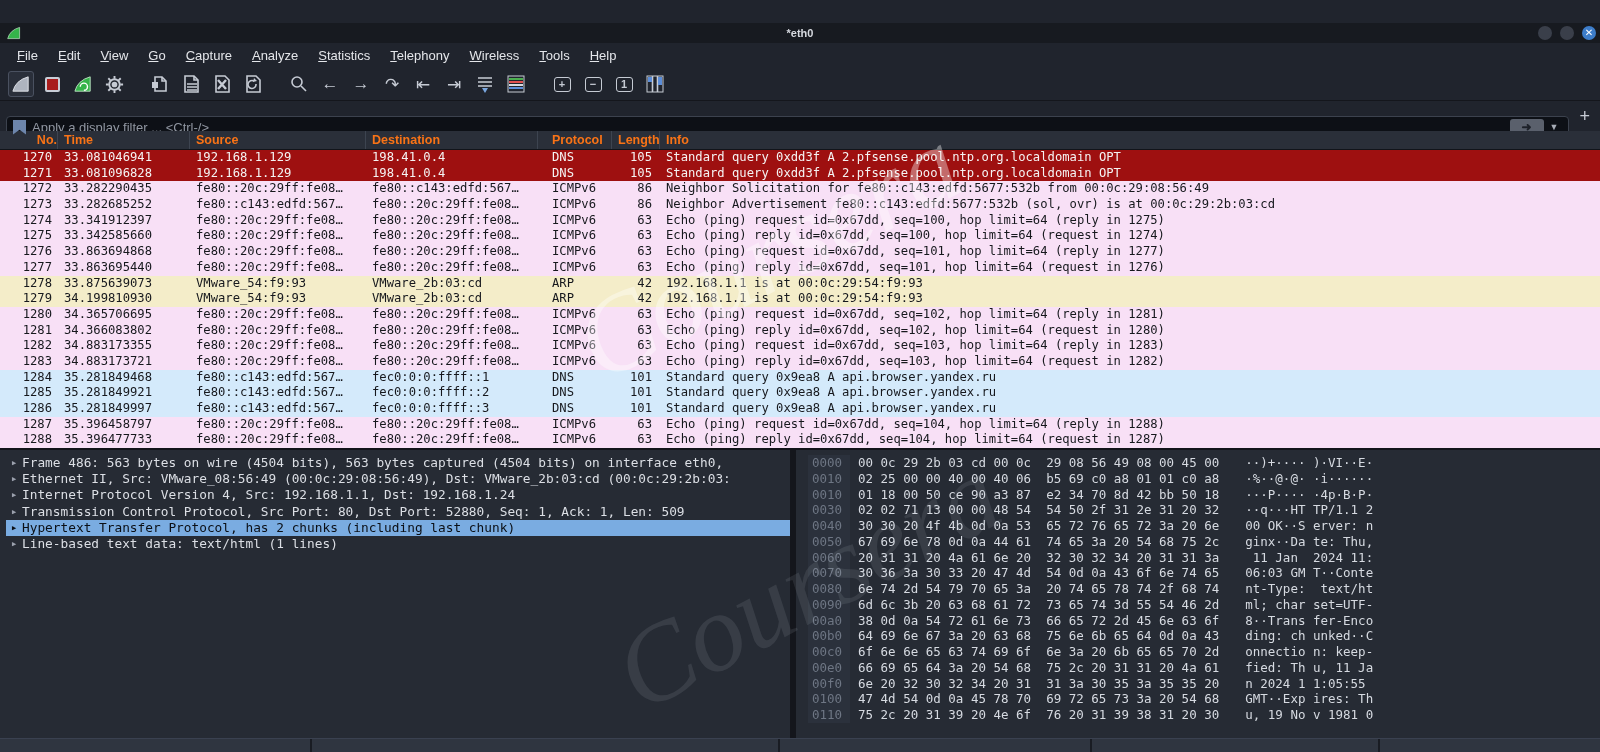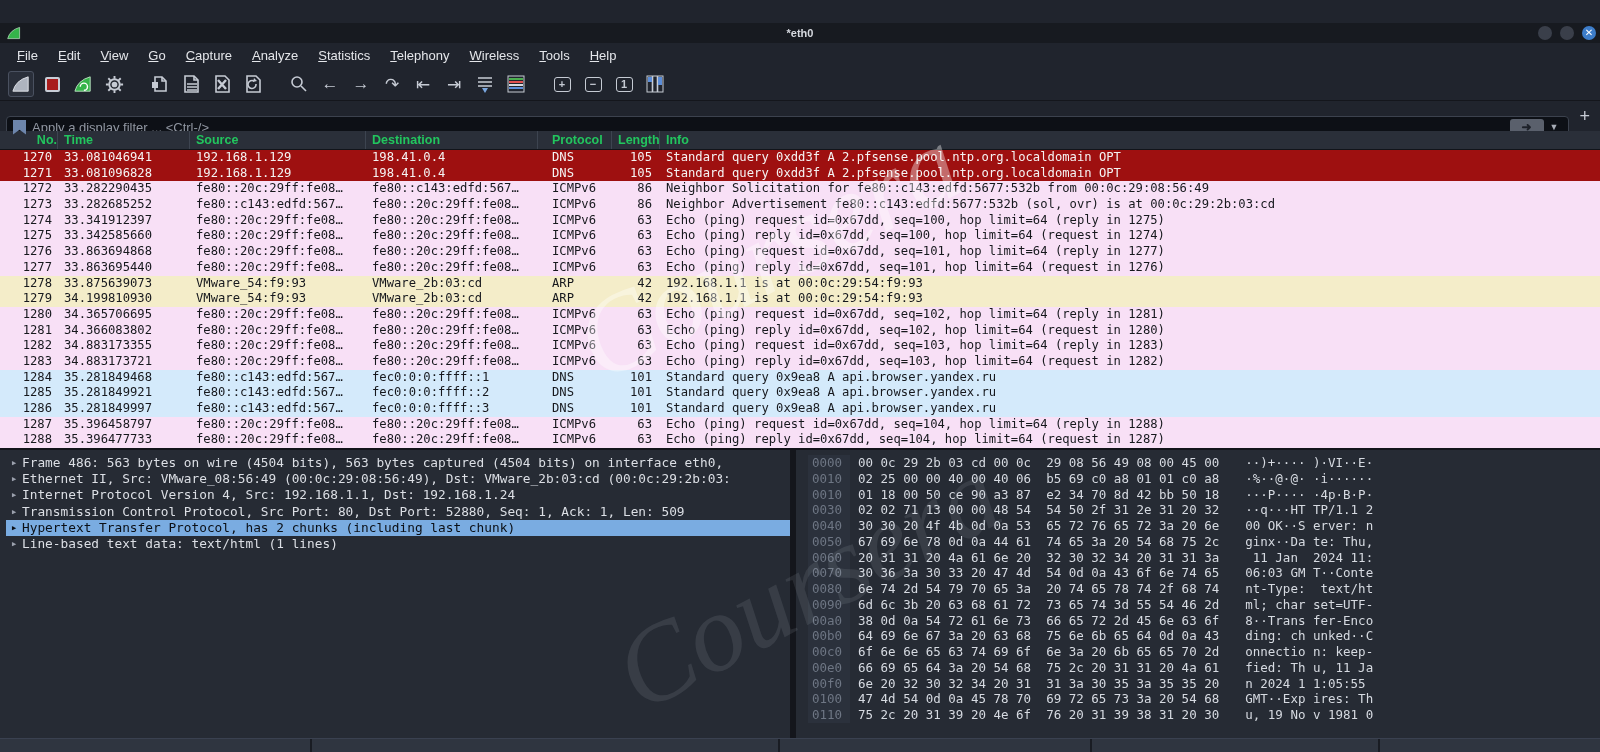--- a/index.html
+++ b/index.html
@@ -32,21 +32,21 @@
   .filterbar { height:30px; display:flex; align-items:center; padding:0 6px; gap:6px; flex:0 0 auto; }
   .filter-input { flex:1; height:22px; background:#0d1016; border:1px solid #3c424e; border-radius:4px; display:flex; align-items:center; padding:0 4px;margin-top:22px; }
   .bookmark { width:13px; height:15px; background:#6d86ac; clip-path:polygon(0 0,100% 0,100% 100%,50% 68%,0 100%); margin:0 6px 0 2px; border:0; }
   .filter-placeholder { color:#9096a1; font-size:13px; flex:1; }
   .apply-btn { width:34px; height:16px; background:#5a606c; border-radius:3px; display:flex; align-items:center; justify-content:center; color:#1d2129; font-size:12px; font-weight:700; }
   .caret { color:#a7acb6; font-size:9px; padding:0 6px; }
   .plus-btn { color:#c6cbd4; font-size:18px; padding:0 4px; }
 
   
   .packet-list { flex:0 0 auto; font-family:"DejaVu Sans Mono", monospace; font-size:12.2px; }
-  .plist-header { height:19px; background:#2a2f39; display:flex; color:#22c55e; font-family:"Liberation Sans", sans-serif; font-size:12.5px; font-weight:600; border-bottom:1px solid #11141a; }
+  .plist-header { height:19px; background:#2a2f39; display:flex; color:#f97316; font-family:"Liberation Sans", sans-serif; font-size:12.5px; font-weight:600; border-bottom:1px solid #11141a; }
   .plist-header .hcell { padding:2px 0 0 6px; border-right:1px solid #3d4450; height:100%; }
   .prow { height:15.7px; display:flex; line-height:15.7px; white-space:pre; }
   .pcell { overflow:hidden; padding-left:6px; }
   .c-no { width:58px; text-align:right; padding-right:6px; padding-left:0; }
   .c-time { width:132px; }
   .c-src { width:176px; }
   .c-dst { width:172px; }
   .c-proto { width:66px;margin-left:8px; }
   .c-len { width:48px; text-align:right; padding-right:8px; padding-left:0; }
   .c-info { flex:1; }

